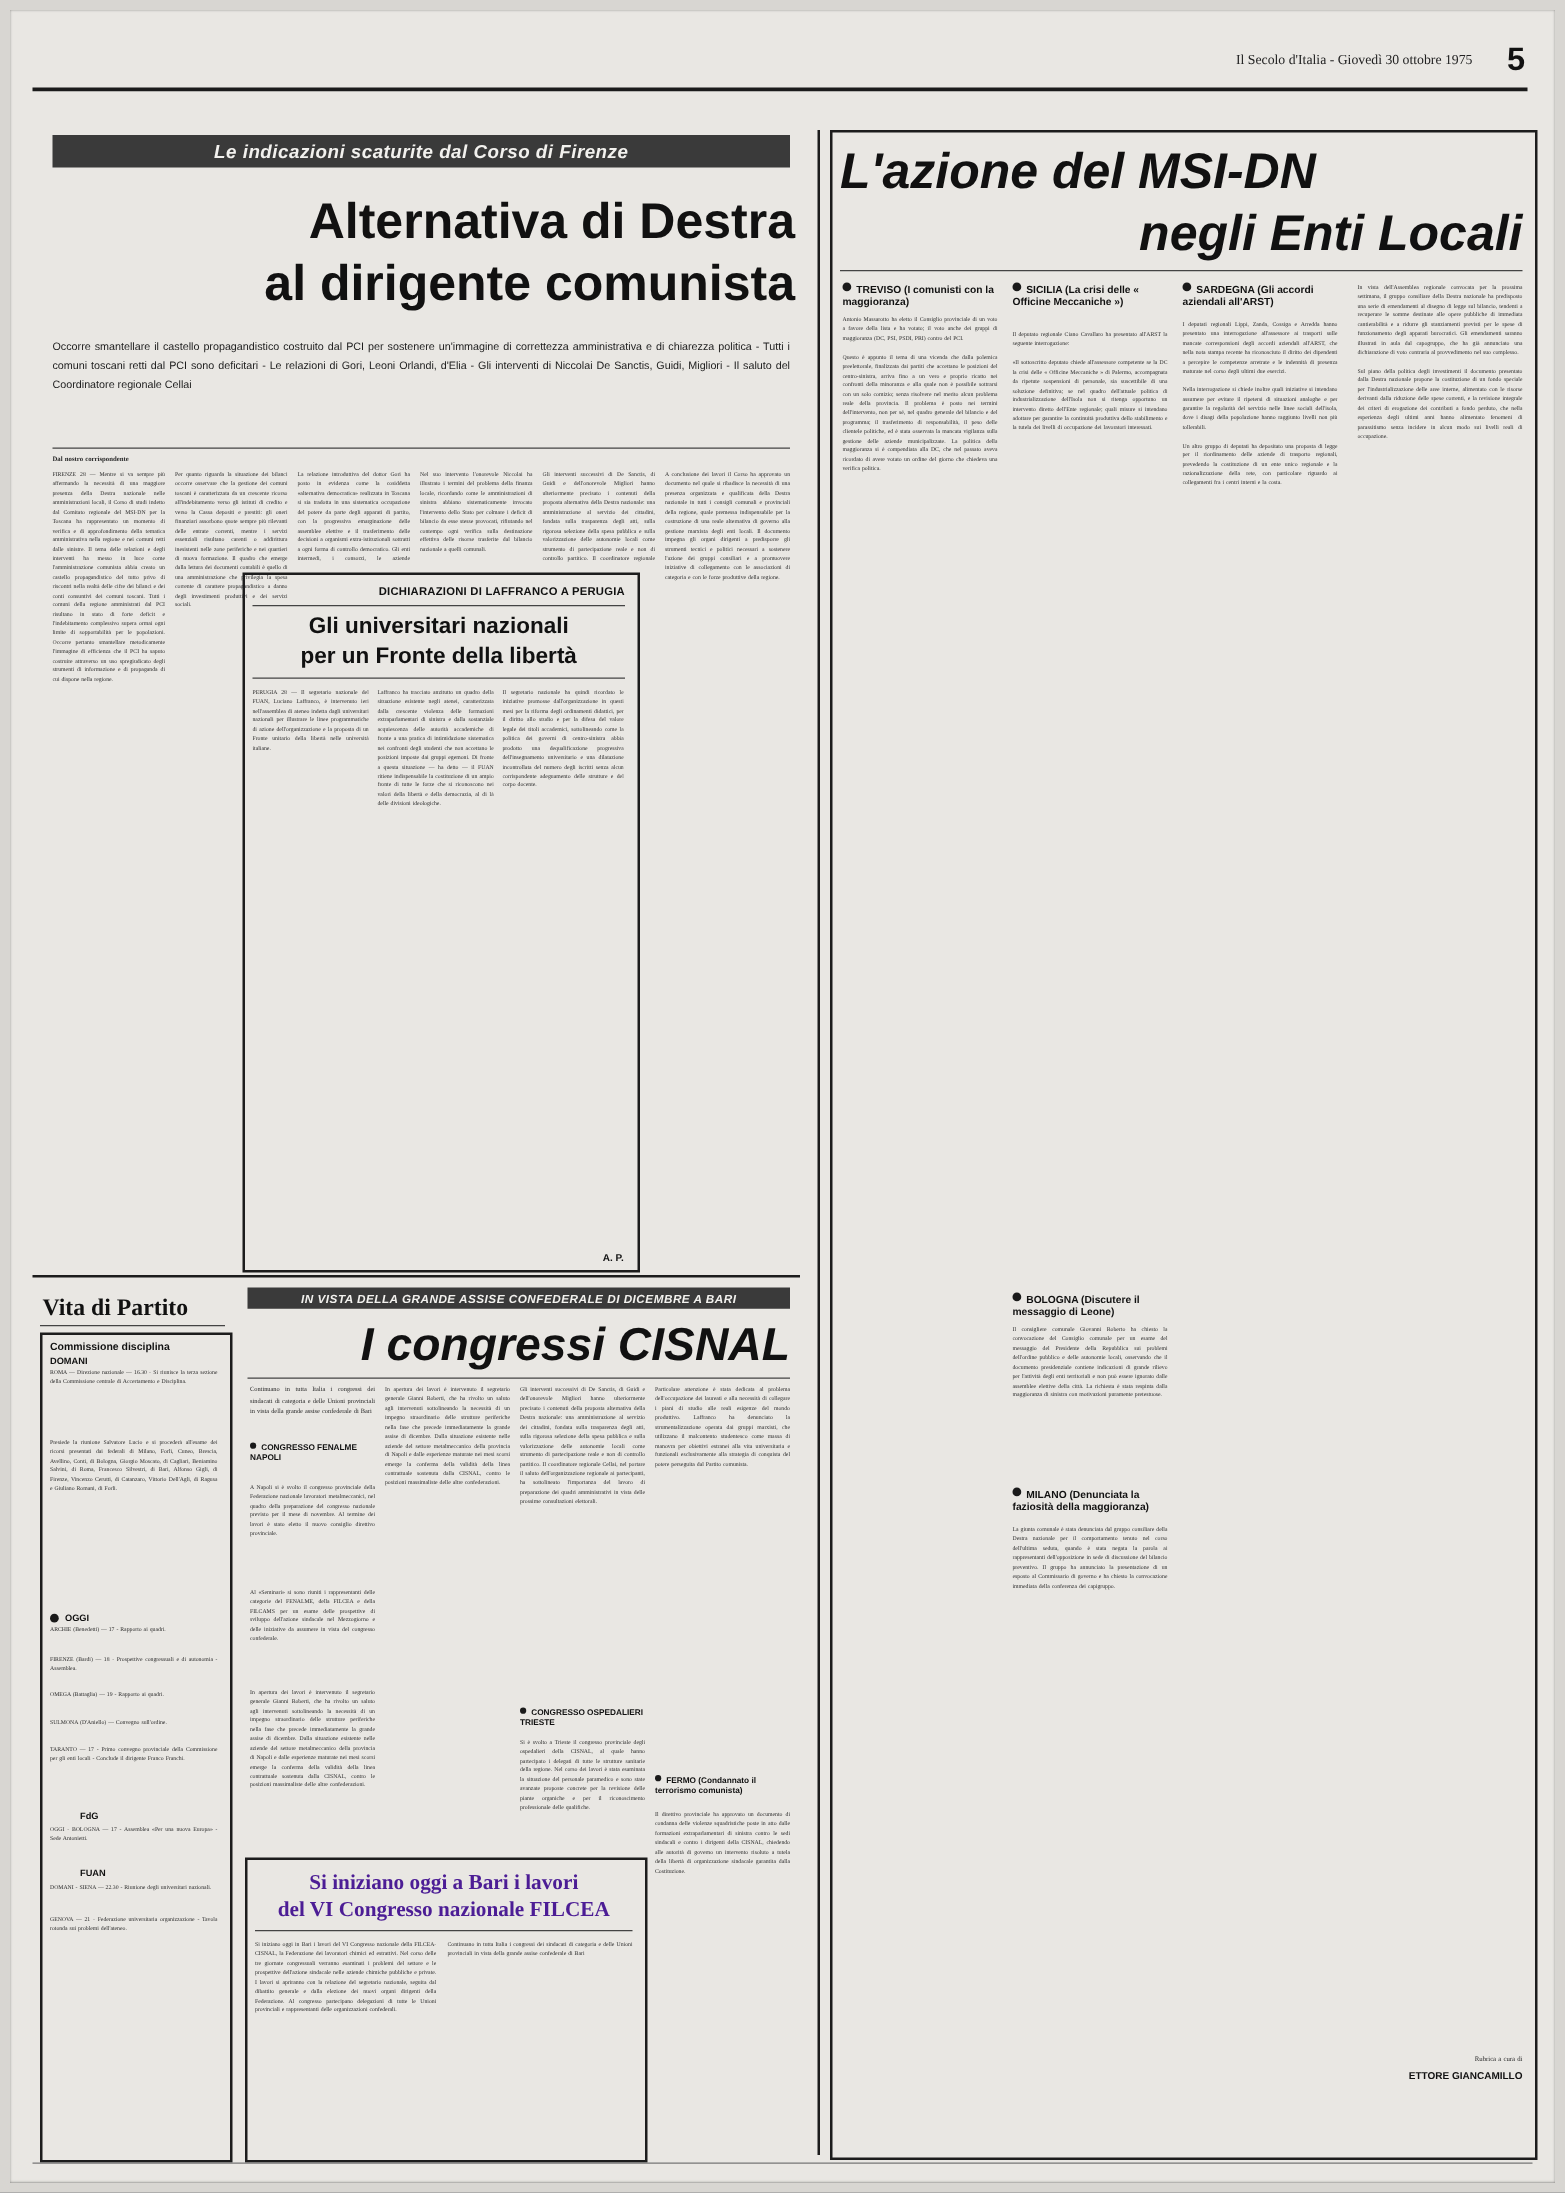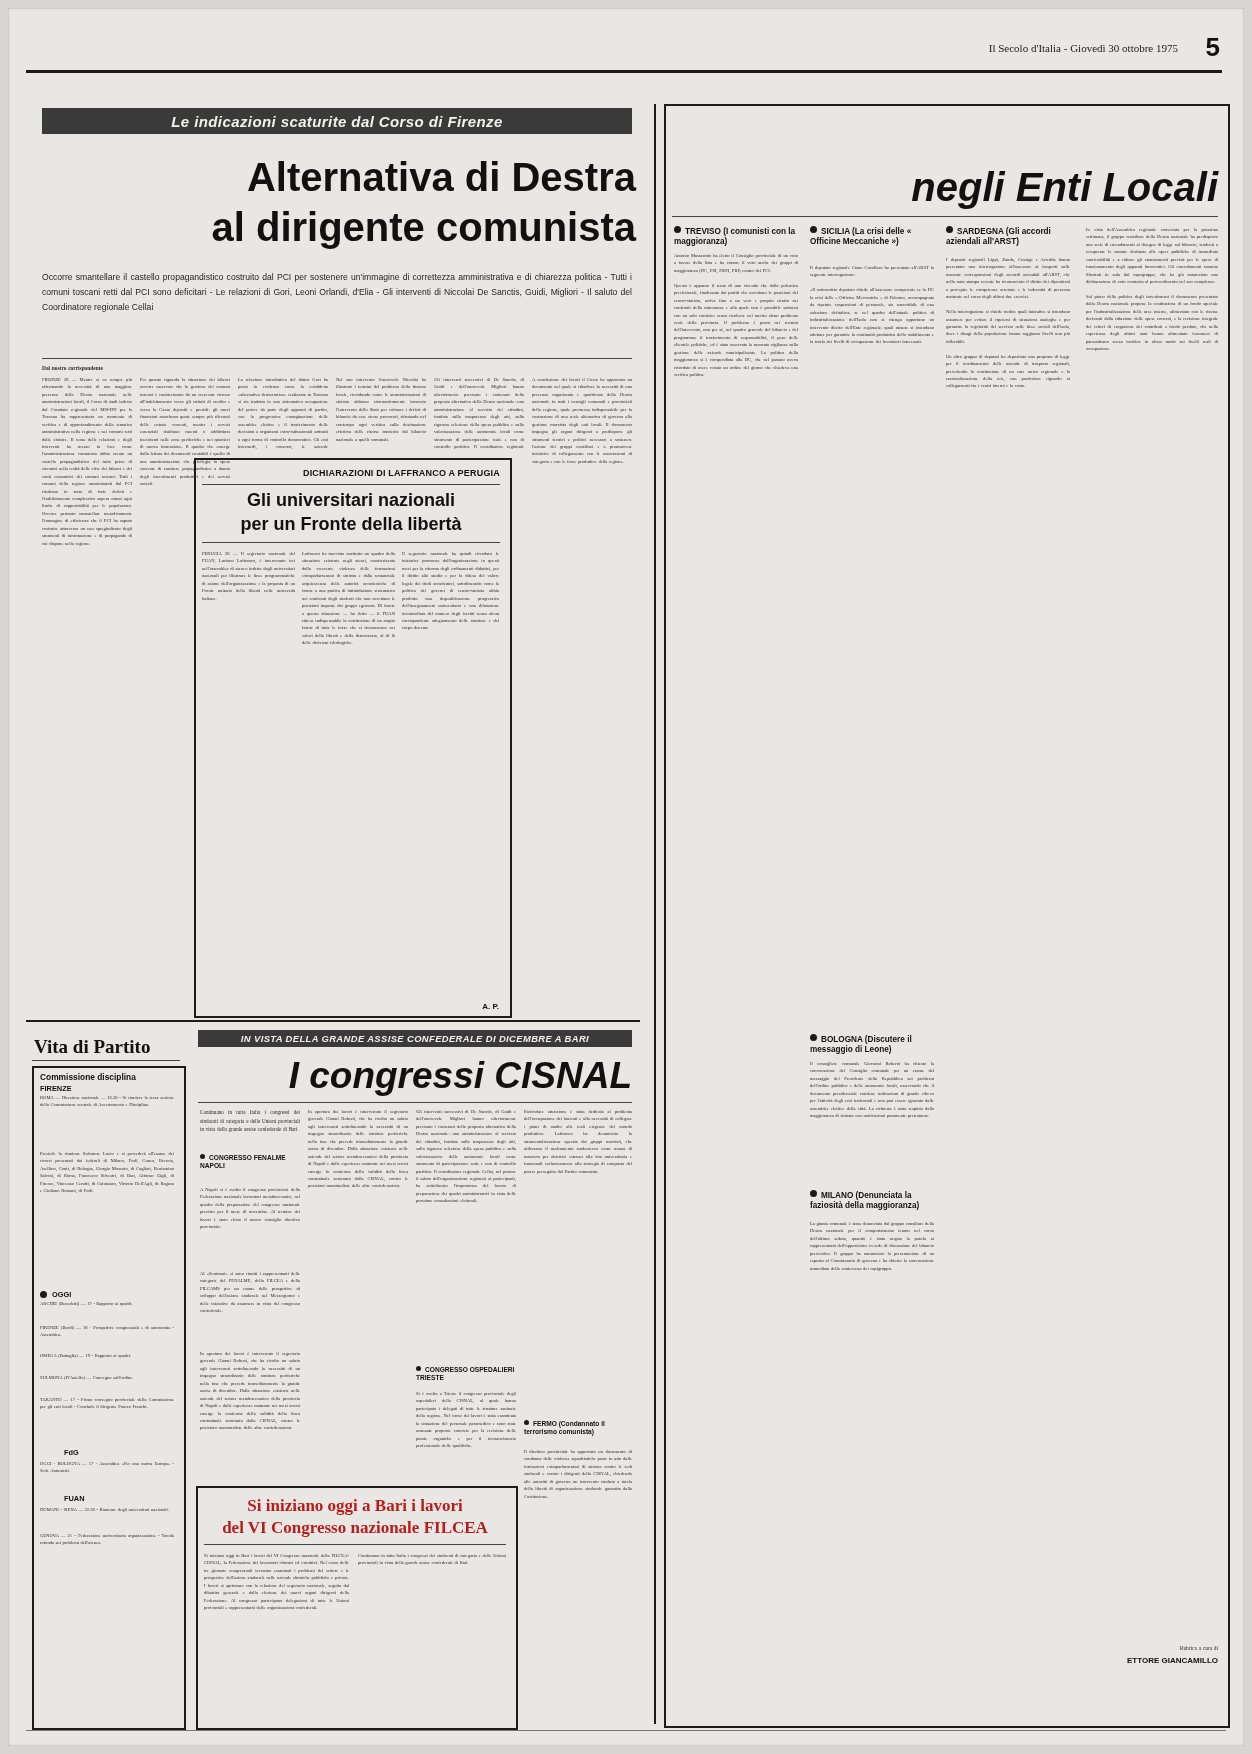--- a/index.html
+++ b/index.html
@@ -107,21 +107,21 @@
     font-weight:bold;font-size:19px;color:#111;
   }
   .smallcap{
     position:absolute;
     font-family:"Liberation Sans", sans-serif;
     font-weight:bold;font-size:7.4px;color:#111;
   }
   .centerhead{
     position:absolute;
     font-family:"Liberation Serif", serif;
-    font-weight:bold;color:#b91c1c;text-align:center;line-height:1.15;
+    font-weight:bold;color:#4c1d95;text-align:center;line-height:1.15;
   }
 </style>
 </head>
 <body>
 
 <div class="page">
  <div class="sheet">
 
   <div class="masthead">
     <div class="mast-right">Il Secolo d'Italia - Giovedì 30 ottobre 1975</div>
@@ -167,21 +167,21 @@
 
   <div class="txt" style="left:230px;top:1008px;width:0;height:0;"></div>
 
   <div class="hrule" style="left:18px;top:1012px;width:614px;"></div>
 
   <div class="vita" style="left:26px;top:1028px;">Vita di Partito</div>
   <div class="hrule thin" style="left:24px;top:1052px;width:148px;height:1px;"></div>
 
   <div class="box" style="left:24px;top:1058px;width:150px;height:660px;"></div>
   <div class="smallcap" style="left:32px;top:1064px;width:134px;font-size:8.4px;">Commissione disciplina</div>
-  <div class="smallcap" style="left:32px;top:1076px;width:134px;">FIRENZE</div>
+  <div class="smallcap" style="left:32px;top:1076px;width:134px;">DOMANI</div>
   <div class="txt" style="left:32px;top:1086px;width:134px;height:54px;">ROMA — Direzione nazionale — 16.30 - Si riunisce la terza sezione della Commissione centrale di Accertamento e Disciplina.</div>
   <div class="txt" style="left:32px;top:1142px;width:134px;height:130px;">Presiede la riunione Salvatore Lucio e si procederà all'esame dei ricorsi presentati dai federali di Milano, Forlì, Cuneo, Brescia, Avellino, Conti, di Bologna, Giorgio Moscato, di Cagliari, Beniamino Salvini, di Roma, Francesco Silvestri, di Bari, Alfonso Gigli, di Firenze, Vincenzo Cerutti, di Catanzaro, Vittorio Dell'Agli, di Ragusa e Giuliano Romani, di Forlì.</div>
 
   <div class="smallcap" style="left:44px;top:1282px;width:120px;">OGGI</div>
   <div style="position:absolute;left:32px;top:1283px;width:7px;height:7px;border-radius:50%;background:#1a1a1a;"></div>
   <div class="txt" style="left:32px;top:1292px;width:134px;height:22px;">ARCHIE (Benedetti) — 17 - Rapporto ai quadri.</div>
   <div class="txt" style="left:32px;top:1316px;width:134px;height:26px;">FIRENZE (Bardi) — 18 - Prospettive congressuali e di autonomia - Assemblea.</div>
   <div class="txt" style="left:32px;top:1344px;width:134px;height:20px;">OMEGA (Battaglia) — 19 - Rapporto ai quadri.</div>
   <div class="txt" style="left:32px;top:1366px;width:134px;height:20px;">SULMONA (D'Aniello) — Convegno sull'ordine.</div>
   <div class="txt" style="left:32px;top:1388px;width:134px;height:48px;">TARANTO — 17 - Primo convegno provinciale della Commissione per gli enti locali - Conclude il dirigente Franco Franchi.</div>
@@ -224,20 +224,21 @@
 
   <div class="box" style="left:188px;top:1478px;width:318px;height:240px;"></div>
   <div class="centerhead" style="left:194px;top:1488px;width:306px;font-size:17px;">Si iniziano oggi a Bari i lavori</div>
   <div class="centerhead" style="left:194px;top:1510px;width:306px;font-size:17px;">del VI Congresso nazionale FILCEA</div>
   <div class="hrule thin" style="left:196px;top:1536px;width:302px;height:1px;"></div>
   <div class="txt" style="left:196px;top:1544px;width:145px;height:168px;">Si iniziano oggi in Bari i lavori del VI Congresso nazionale della FILCEA-CISNAL, la Federazione dei lavoratori chimici ed estrattivi. Nel corso delle tre giornate congressuali verranno esaminati i problemi del settore e le prospettive dell'azione sindacale nelle aziende chimiche pubbliche e private. I lavori si apriranno con la relazione del segretario nazionale, seguita dal dibattito generale e dalla elezione dei nuovi organi dirigenti della Federazione. Al congresso partecipano delegazioni di tutte le Unioni provinciali e rappresentanti delle organizzazioni confederali.</div>
   <div class="txt" style="left:350px;top:1544px;width:148px;height:168px;">Continuano in tutta Italia i congressi dei sindacati di categoria e delle Unioni provinciali in vista della grande assise confederale di Bari</div>
 
   <div class="box" style="left:656px;top:96px;width:562px;height:1620px;border-width:2px;"></div>
 
+  <div class="headline" style="position:absolute;left:664px;top:108px;width:546px;font-size:40px;font-style:italic;text-align:left;">L'azione del MSI-DN</div>
   <div class="headline" style="position:absolute;left:664px;top:158px;width:546px;font-size:40px;font-style:italic;text-align:right;">negli Enti Locali</div>
   <div class="hrule thin" style="left:664px;top:208px;width:546px;height:1px;"></div>
 
   <div class="bullethead" style="left:666px;top:218px;width:124px;">
     <span class="dot"></span><span>TREVISO (I comunisti con la maggioranza)</span>
   </div>
   <div class="txt" style="left:666px;top:244px;width:124px;height:1450px;white-space:pre-line;">Antonio Massarotto ha eletto il Consiglio provinciale di un voto a favore della lista e ha votato; il voto anche dei gruppi di maggioranza (DC, PSI, PSDI, PRI) contro del PCI.
 
 Questo è appunto il tema di una vicenda che dalla polemica preelettorale, finalizzata dai partiti che accettano le posizioni del centro-sinistra, arriva fino a un vero e proprio ricatto nei confronti della minoranza e alla quale non è possibile sottrarsi con un solo comizio; senza risolvere nel merito alcun problema reale della provincia. Il problema è posto nei termini dell'intervento, non per sé, nel quadro generale del bilancio e del programma; il trasferimento di responsabilità, il peso delle clientele politiche, ed è stata osservata la mancata vigilanza sulla gestione delle aziende municipalizzate. La politica della maggioranza si è compendiata alla DC, che nel passato aveva ricordato di avere votato un ordine del giorno che chiedeva una verifica politica.</div>
 

